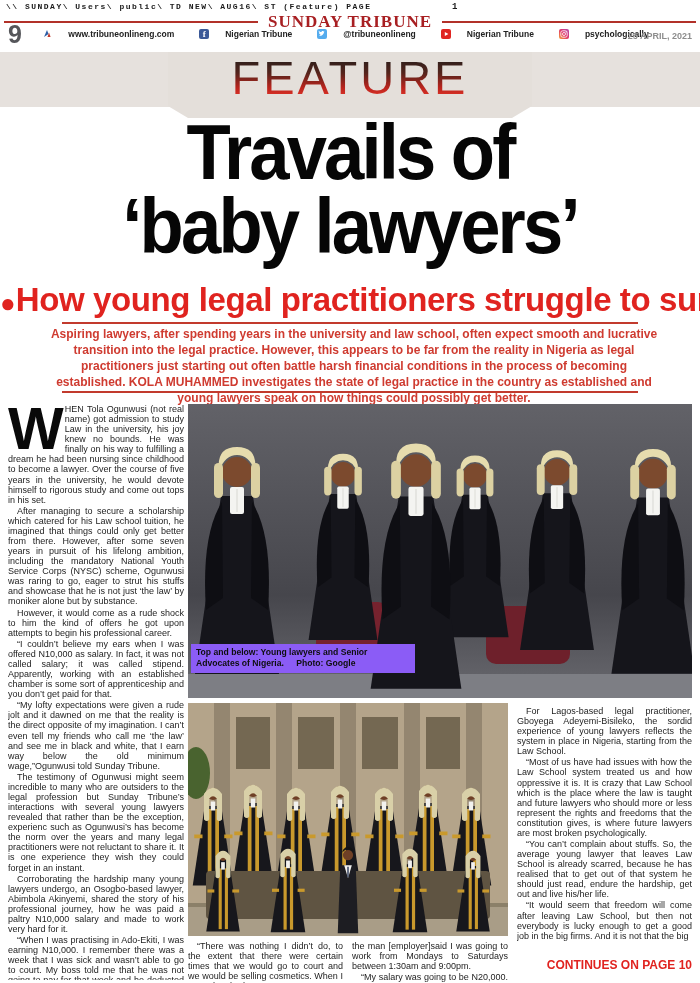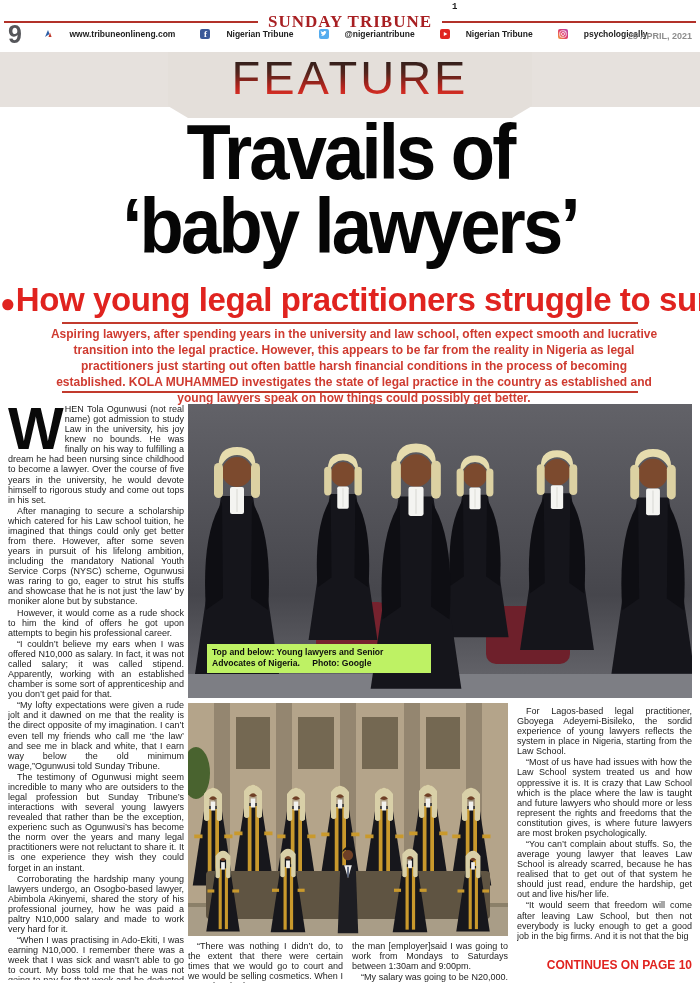--- a/index.html
+++ b/index.html
@@ -67,29 +67,30 @@
   .col4{left:517px;top:706px;width:175px;height:250px;overflow:hidden;}
   .dropcap{float:left;font-weight:bold;font-size:59px;line-height:47px;color:#090909;
            margin:2px 4px 0 0;letter-spacing:-3px;}
   .continues{position:absolute;top:958px;left:517px;width:175px;text-align:right;
              color:#e0231f;font-weight:bold;font-size:12px;letter-spacing:0;}
 
   
   .photo1{position:absolute;left:188px;top:404px;width:504px;height:294px;overflow:hidden;}
   .photo2{position:absolute;left:188px;top:703px;width:320px;height:233px;overflow:hidden;}
   .photo1 svg,.photo2 svg{width:100%;height:100%;display:block;}
-  .caption{position:absolute;left:191px;top:644px;width:214px;background:#bef264;
-           padding:3px 5px 4px 5px;font-size:8.6px;font-weight:bold;line-height:1.3;color:#0e0e0e;margin-left:16px;}
+  .caption{position:absolute;left:191px;top:644px;width:214px;background:#8b5cf6;
+           padding:3px 5px 4px 5px;font-size:8.6px;font-weight:bold;line-height:1.3;color:#0e0e0e;}
   .caption .credit{margin-left:10px;}
 </style>
 </head>
 <body>
 
 <div class="page">
 
+  <div class="folio">\\ SUNDAY\ Users\ public\ TD NEW\ AUG16\ ST (Feature) PAGE</div>
   <div class="folio-marker">1</div>
 
   <div class="brandrow">
     <div class="brandrule"></div>
     <div class="brand">SUNDAY TRIBUNE</div>
     <div class="brandrule"></div>
   </div>
 
   <div class="pagenum">9</div>
   <div class="socialrow">
@@ -100,21 +101,21 @@
         </svg>
     </span>
     <span class="lbl">www.tribuneonlineng.com</span>
     <span class="sq fb">f</span>
     <span class="lbl">Nigerian Tribune</span>
     <span class="sq tw">
       <svg width="8" height="8" viewBox="0 0 10 10">
           <path d="M1,7.5 C3,7.8 6,7 7,4.5 C7.6,3 7.5,2 8.5,1.5 C7.8,1.6 7.5,1.8 7,1.8 C6.2,0.8 4.5,1 4.2,2.6 C2.8,2.6 1.8,2 1,1 C0.6,2.5 1.5,3.5 2.5,4 C2,4.1 1.6,4 1.2,3.9 C1.4,5 2.2,5.6 3.2,5.8 C2.5,6.5 1.8,6.9 1,7.5 Z" fill="#ffffff"></path>
         </svg>
     </span>
-    <span class="lbl">@nigeriantribune</span>
+    <span class="lbl">@tribuneonlineng</span>
     <span class="sq yt">
       <svg width="8" height="8" viewBox="0 0 10 10">
           <polygon points="3.5,2.5 8,5 3.5,7.5" fill="#ffffff"></polygon>
         </svg>
     </span>
     <span class="lbl">Nigerian Tribune</span>
     <span class="sq ig">
       <svg width="8" height="8" viewBox="0 0 10 10">
           <rect x="1" y="1" width="8" height="8" rx="2.4" fill="none" stroke="#fff" stroke-width="1"></rect>
           <circle cx="5" cy="5" r="1.9" fill="none" stroke="#fff" stroke-width="1"></circle>

